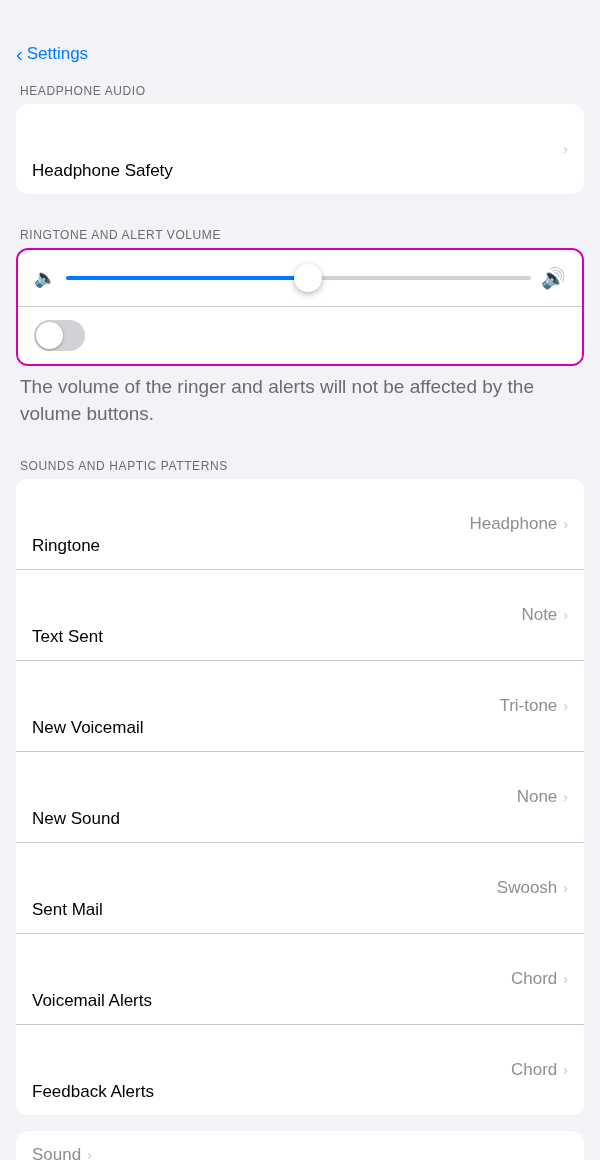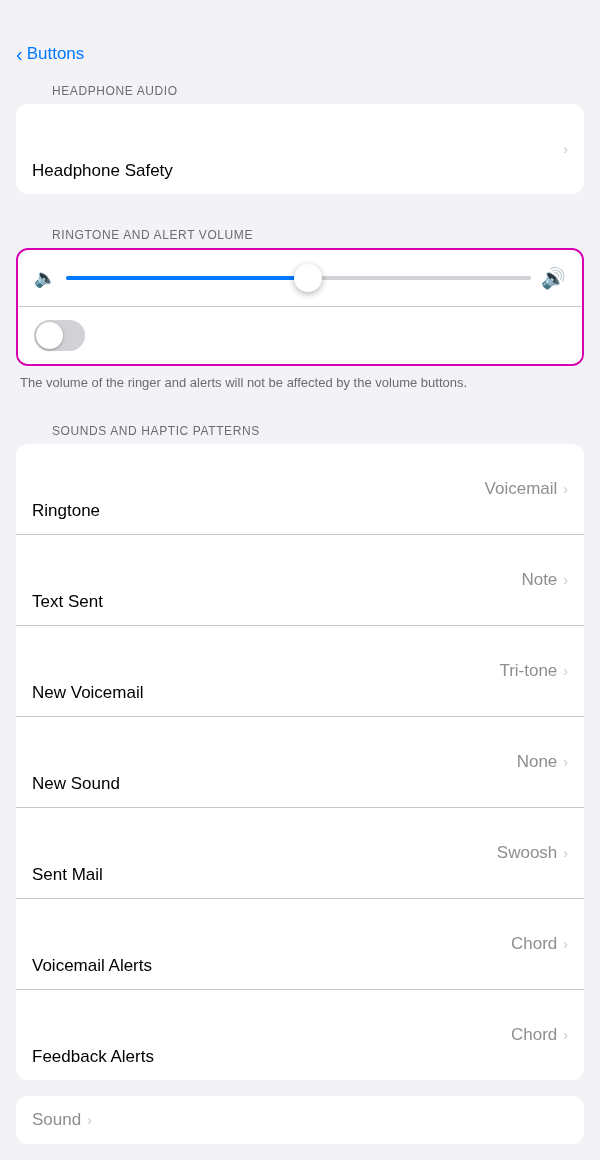--- a/index.html
+++ b/index.html
@@ -44,21 +44,20 @@
     }
 
     
     .section-label {
       font-size: 12px;
       font-weight: 400;
       color: #6c6c70;
       letter-spacing: 0.05em;
       text-transform: uppercase;
       padding: 18px 20px 6px 20px;
-      margin-left: 32px;
     }
 
     
     .card {
       background: #fff;
       border-radius: 12px;
       margin: 0 16px;
       overflow: hidden;
     }
 
@@ -173,34 +172,34 @@
       background: #fff;
       box-shadow: 0 1px 3px rgba(0,0,0,0.3);
       position: absolute;
       top: 2px;
       left: 2px;
       transition: left 0.2s;
     }
 
     
     .description-text {
-      font-size: 13px;
+      font-size: 19px;
       color: #6c6c70;
       padding: 8px 35px 14px 20px;
       line-height: 1.4;
     }
     .spacer-lg { height: 16px; }
   </style>
 </head>
 <body>
 
 <div class="nav-header">
   <div class="nav-back">
     <span class="nav-back-chevron">‹</span>
-    <span>Buttons</span>
+    <span>Settings</span>
   </div>
 </div>
 
 <div class="section-label">Headphone Audio</div>
 <div class="card">
   <div class="row">
     <span class="row-label">Headphone Safety</span>
     <div class="row-right">
       <span class="row-chevron">›</span>
     </div>
@@ -233,21 +232,21 @@
 </div>
 
 <div class="description-text">The volume of the ringer and alerts will not be affected by the volume buttons.</div>
 
 <div class="section-label">Sounds and Haptic Patterns</div>
 <div class="card">
 
   <div class="row">
     <span class="row-label">Ringtone</span>
     <div class="row-right">
-      <span>Voicemail</span>
+      <span>Headphone</span>
       <span class="row-chevron">›</span>
     </div>
   </div>
 
   <div class="row">
     <span class="row-label">Text Sent</span>
     <div class="row-right">
       <span>Note</span>
       <span class="row-chevron">›</span>
     </div>

